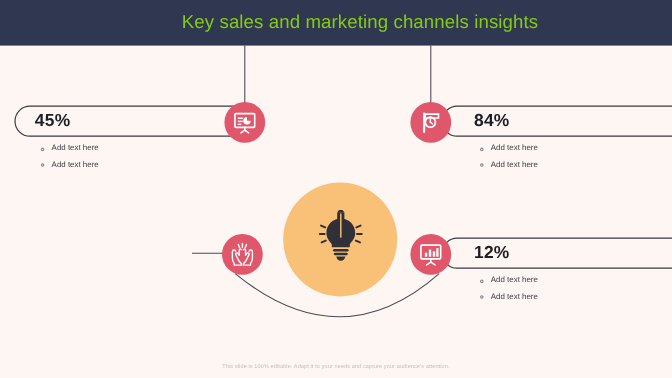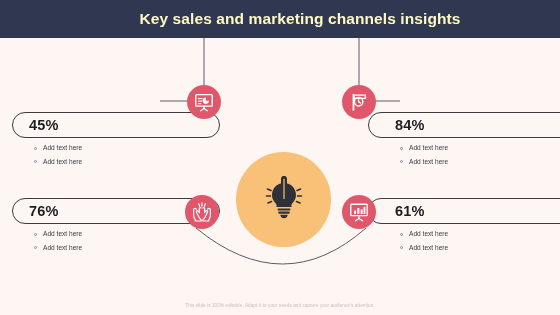--- a/index.html
+++ b/index.html
@@ -21,23 +21,23 @@
     left: 0;
     top: 0;
     width: 560px;
     height: 38px;
     background: #2f3751;
     display: flex;
     align-items: center;
     justify-content: center;
   }
   .header-title {
-    color: #fef9c3;
+    color: #84cc16;
     font-size: 15.5px;
-    font-weight: bold;
+    font-weight: normal;
     letter-spacing: 0.1px;
     white-space: nowrap;
     margin-left: 40px;
   }
 
   
   .canvas {
     position: absolute;
     left: 0;
     top: 0;
@@ -69,21 +69,21 @@
   }
 
   
   .stat {
     position: absolute;
     width: 208px;
     z-index: 3;
   }
   .stat-left  { left: 12px; }
   .stat-right { left: 368px; }
-  .stat-row1  { top: 88px; margin-top: 24px; }
+  .stat-row1  { top: 88px; }
   .stat-row2  { top: 198px; }
 
   .pill {
     box-sizing: border-box;
     width: 208px;
     height: 26px;
     border: 1.1px solid #3a3a42;
     border-radius: 13px;
     background: #fdf6f2;
     display: flex;
@@ -280,33 +280,24 @@
   <div class="stat stat-right stat-row1">
     <div class="pill pill-right">
       <span class="pct">84%</span>
     </div>
     <ul class="bullets bullets-right">
       <li>Add text here</li>
       <li>Add text here</li>
     </ul>
   </div>
 
-  <div class="stat stat-left stat-row2">
-    <div class="pill pill-left">
-      <span class="pct">76%</span>
-    </div>
-    <ul class="bullets bullets-left">
-      <li>Add text here</li>
-      <li>Add text here</li>
-    </ul>
-  </div>
 
   <div class="stat stat-right stat-row2">
     <div class="pill pill-right">
-      <span class="pct">61%</span>
+      <span class="pct">12%</span>
     </div>
     <ul class="bullets bullets-right">
       <li>Add text here</li>
       <li>Add text here</li>
     </ul>
   </div>
 </div>
 
 <div class="footer">This slide is 100% editable. Adapt it to your needs and capture your audience's attention.</div>
 

